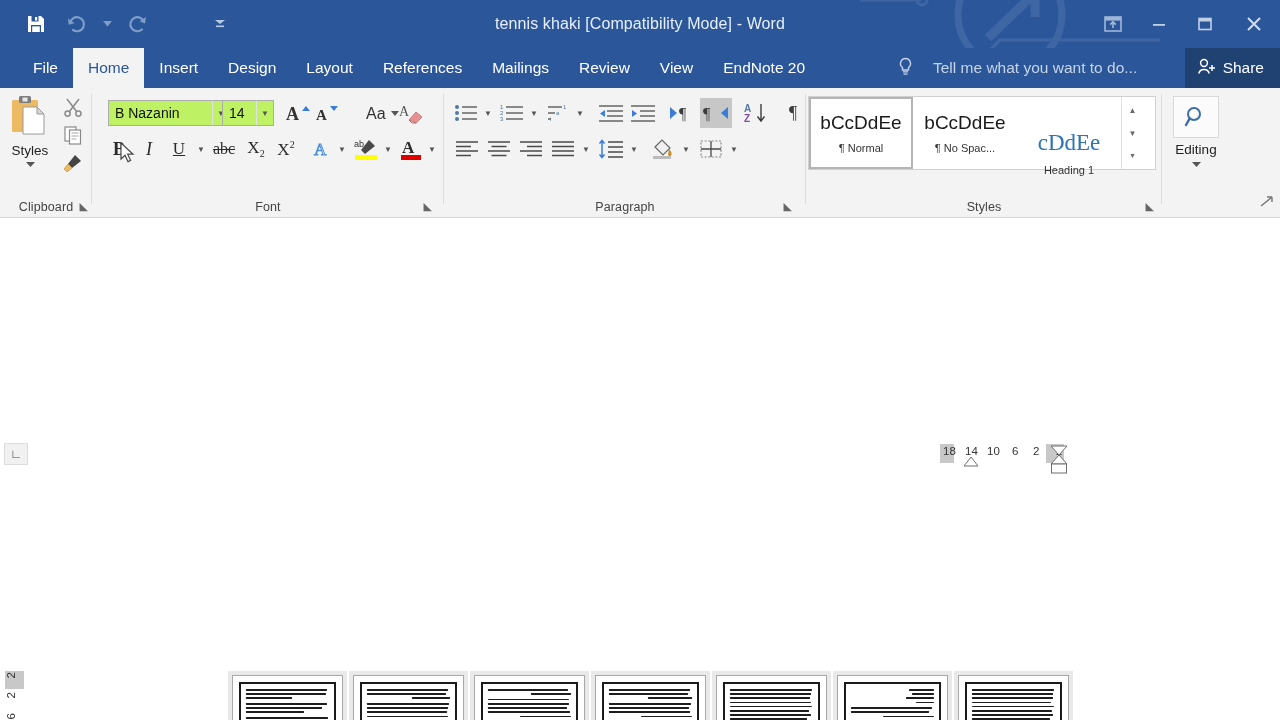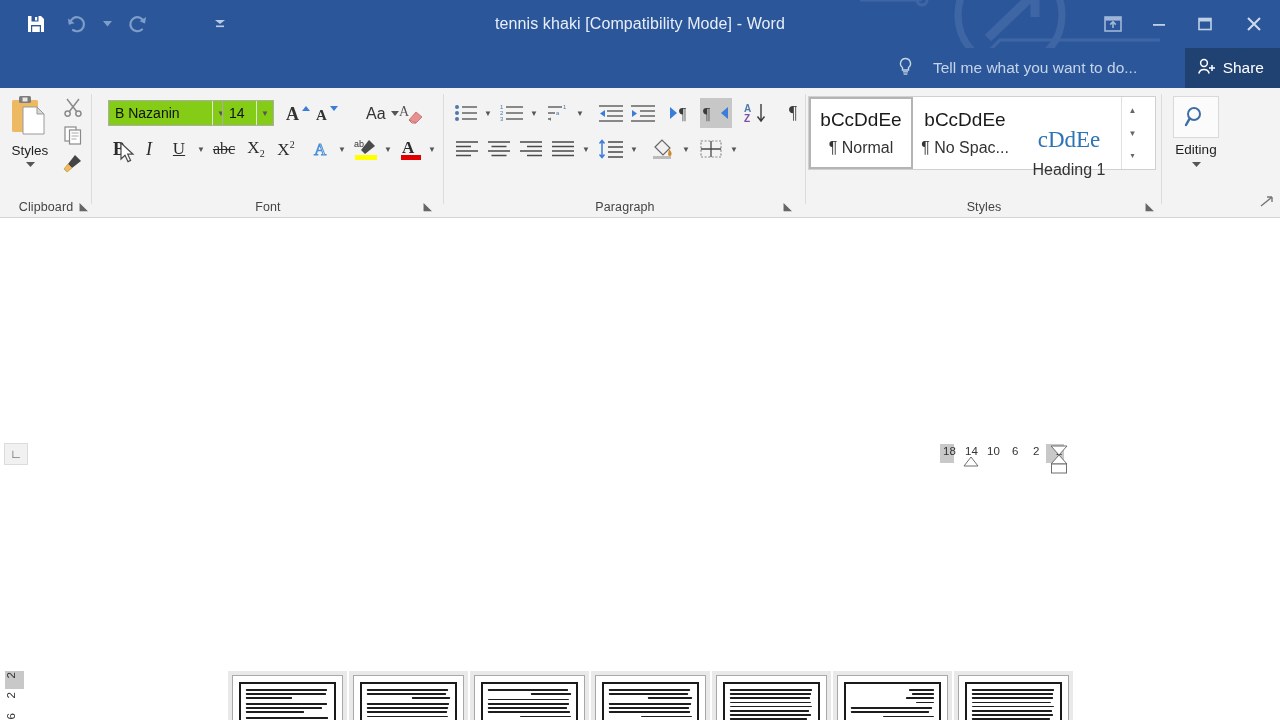--- a/index.html
+++ b/index.html
@@ -71,21 +71,21 @@
   
   .paste-btn {
     position: absolute; left: 6px; top: 6px; width: 48px; height: 84px;
     display: flex; flex-direction: column; align-items: center; justify-content: flex-start;
   }
   .paste-label { font-size: 13.5px; color: #222; margin-top: 3px; }
   .mini-btn { position: absolute; width: 26px; height: 26px; display: flex; align-items: center; justify-content: center; }
 
   
   .combo {
-    position: absolute; background: #84cc16; border: 1px solid #acacac;
+    position: absolute; background: #bef264; border: 1px solid #acacac;
     display: flex; align-items: center; font-size: 14px; color: #111;
   }
   .combo .cv { padding-left: 6px; flex: 1; overflow: hidden; white-space: nowrap; }
   .combo .carat {
     width: 17px; height: 100%; display: flex; align-items: center; justify-content: center;
     font-size: 8px; color: #555; border-left: 1px solid #e2e2e2;
   }
   .ico {
     position: absolute; display: flex; align-items: center; justify-content: center;
     color: #2b2b2b;
@@ -98,21 +98,21 @@
     position: absolute; background: #fff; border: 1px solid #d0d0d0;
     display: flex; align-items: stretch;
   }
   .st {
     width: 104px; display: flex; flex-direction: column; align-items: center; justify-content: center;
     border: 1px solid transparent;
   }
   .st.sel { border: 2px solid #b4b4b4; background: #fff; }
   .st-prev { font-size: 19px; color: #1a1a1a; line-height: 1; }
   .st-prev.h1 { font-family: "Liberation Serif", serif; color: #2e74b5; font-size: 23px; margin-top: 40px; }
-  .st-name { font-size: 16px; color: #333; margin-top: 10px; }
+  .st-name { font-size: 11px; color: #333; margin-top: 10px; }
   .gal-scroll {
     width: 22px; display: flex; flex-direction: column; align-items: center; justify-content: space-between;
     border-left: 1px solid #e0e0e0; padding: 2px 0;
   }
   .gs { font-size: 8px; color: #666; height: 24px; display: flex; align-items: center; }
 
   
   .editing-btn {
     position: absolute; left: 1170px; top: 8px; width: 52px;
     display: flex; flex-direction: column; align-items: center;
@@ -236,20 +236,32 @@
       </div>
       <div class="wc wc-close">
         <svg width="18" height="18" viewBox="0 0 18 18">
             <path d="M3 3 L15 15 M15 3 L3 15" stroke="#cfdcec" stroke-width="2" fill="none"></path>
           </svg>
       </div>
     </div>
   </div>
 
   <div class="tabbar">
+    <div class="tabs">
+      <div class="tab">File</div>
+      <div class="tab active">Home</div>
+      <div class="tab">Insert</div>
+      <div class="tab">Design</div>
+      <div class="tab">Layout</div>
+      <div class="tab">References</div>
+      <div class="tab">Mailings</div>
+      <div class="tab">Review</div>
+      <div class="tab">View</div>
+      <div class="tab">EndNote 20</div>
+    </div>
 
     <div class="tellme">
       <span>
         <svg width="15" height="19" viewBox="0 0 15 19">
             <path d="M7.5 1.5 A5 5 0 0 1 10.5 10.5 L10.5 13 L4.5 13 L4.5 10.5 A5 5 0 0 1 7.5 1.5Z" fill="none" stroke="#c6d4e8" stroke-width="1.4"></path>
             <rect x="5" y="14.2" width="5" height="1.3" fill="#c6d4e8"></rect>
             <rect x="5.6" y="16.4" width="3.8" height="1.3" fill="#c6d4e8"></rect>
           </svg>
       </span>
       <span>Tell me what you want to do...</span>

